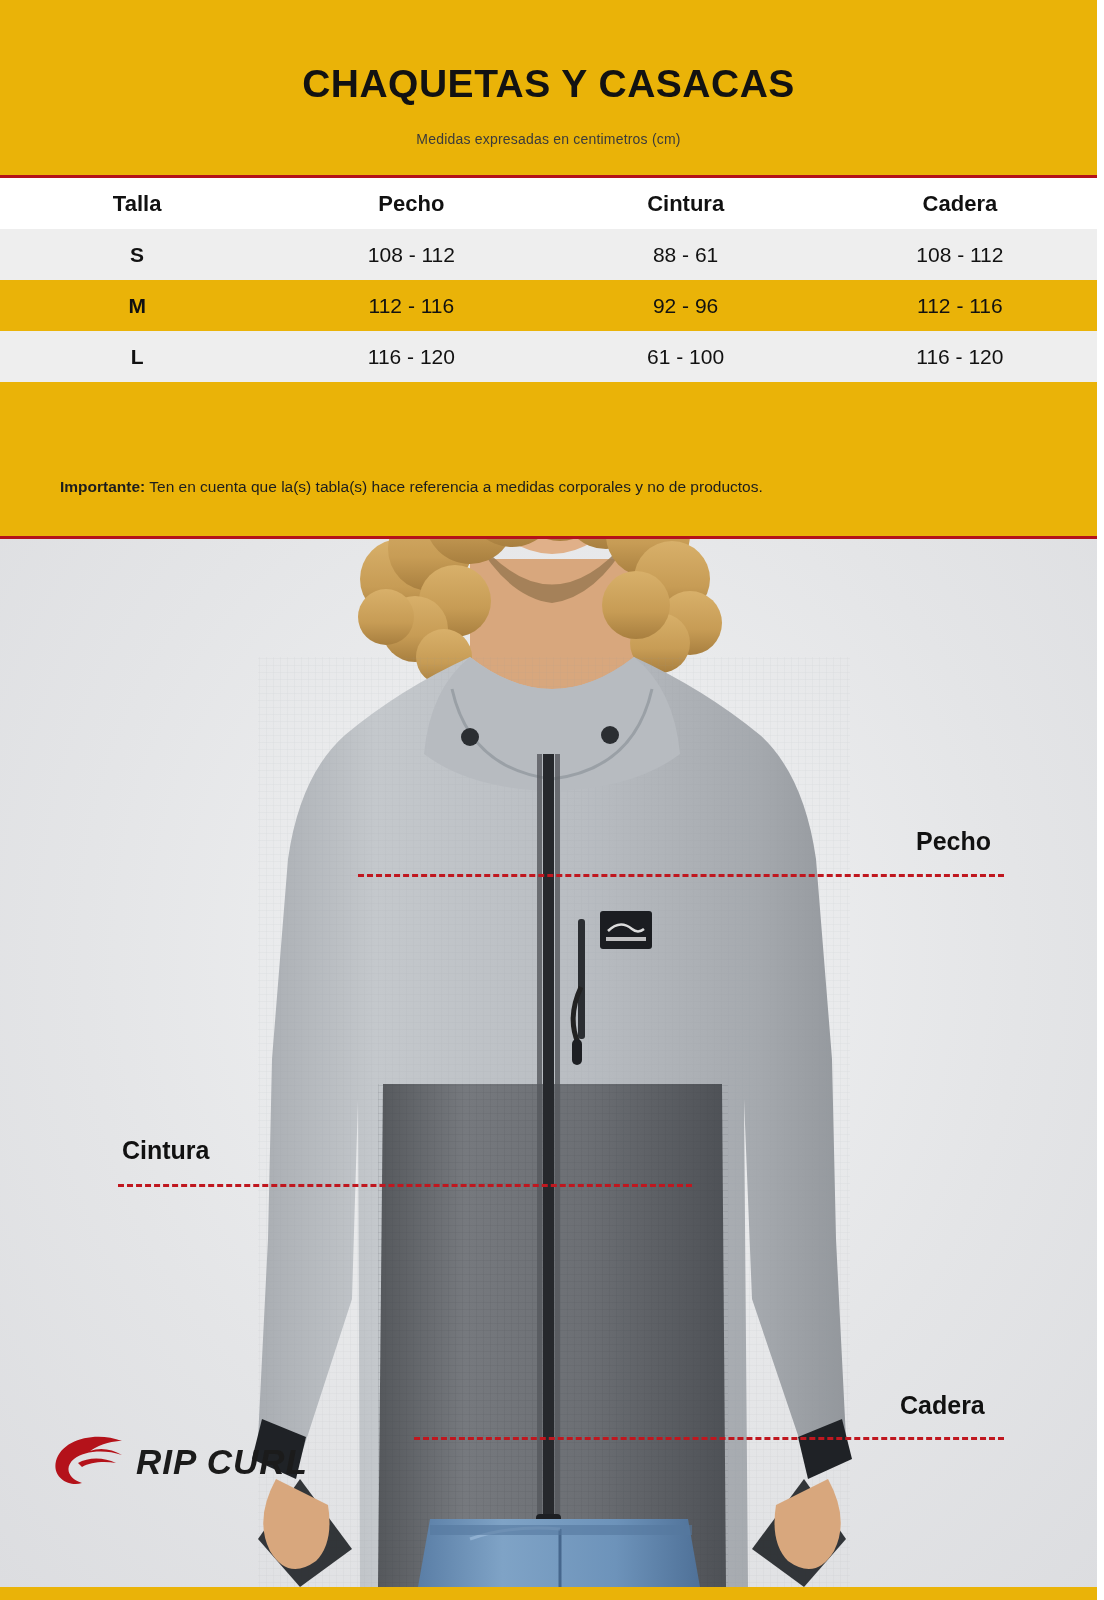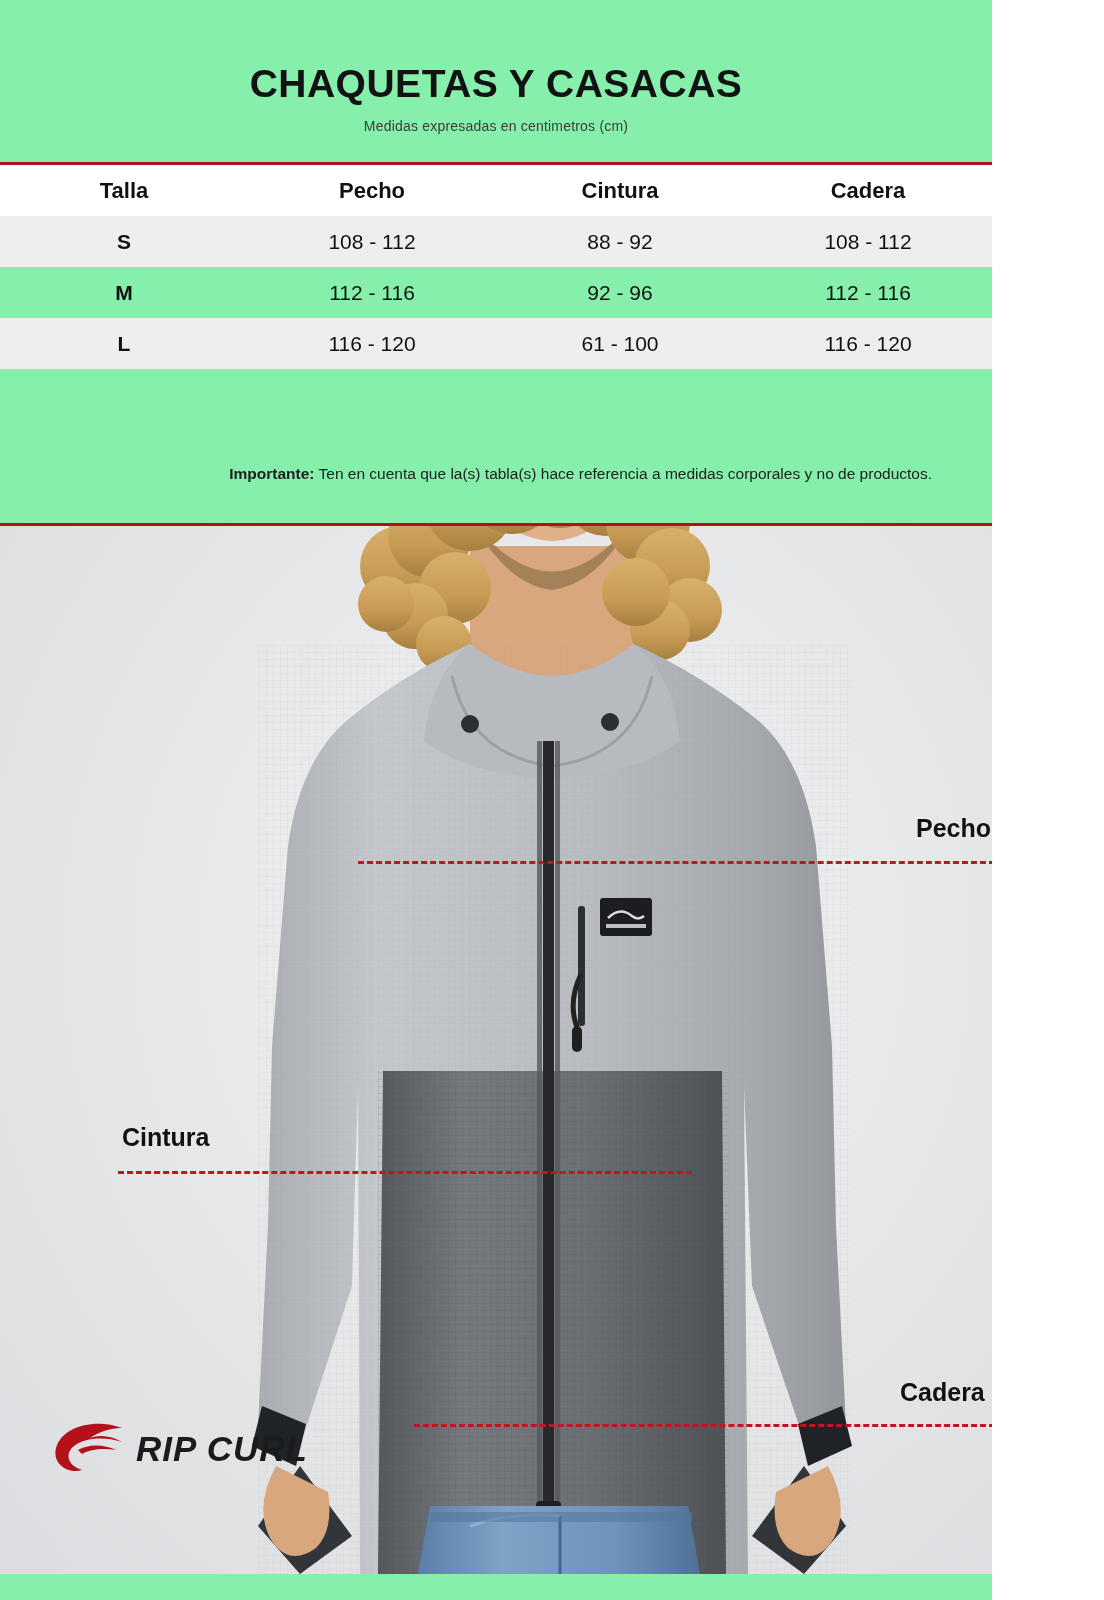--- a/index.html
+++ b/index.html
@@ -3,40 +3,40 @@
 <meta charset="utf-8">
 <style>
   * { box-sizing: border-box; }
   html, body {
     margin: 0; padding: 0;
     background: #ffffff;
     font-family: "Liberation Sans", sans-serif;
   }
   .page {
     position: relative;
-    width: 992px;
+    width: 1097px;
     height: 1600px;
-    background: #86efac;
+    background: #eab308;
     overflow: hidden;
   }
 
   
   .header {
     padding-top: 62px;
     text-align: center;
   }
   .title {
     font-size: 39px;
     font-weight: bold;
     letter-spacing: 0.5px;
     color: #121212;
     margin: 0;
   }
   .subtitle {
-    margin-top: 12px;
+    margin-top: 25px;
     font-size: 14px;
     color: #3b3b3b;
     letter-spacing: 0.2px;
   }
 
   
   .table-wrap {
     margin-top: 28px;
     border-top: 3px solid #b4121a;
     border-bottom: 0;
@@ -58,21 +58,21 @@
   table.size-table th {
     font-weight: bold;
     font-size: 22px;
   }
   table.size-table thead tr { background: #ffffff; }
   table.size-table tbody tr.alt { background: #eeeeee; }
   table.size-table tbody tr td:first-child { font-weight: bold; }
 
   .note {
     margin-top: 96px;
-    text-align: right;
+    text-align: left;
     font-size: 15.5px;
     color: #1d1d1d;
     padding: 0 60px;
   }
   .note b { font-weight: bold; }
 
   .divider {
     margin-top: 40px;
     border-top: 3px solid #b4121a;
   }
@@ -144,21 +144,21 @@
           <th>Talla</th>
           <th>Pecho</th>
           <th>Cintura</th>
           <th>Cadera</th>
         </tr>
       </thead>
       <tbody>
         <tr class="alt">
           <td>S</td>
           <td>108 - 112</td>
-          <td>88 - 92</td>
+          <td>88 - 61</td>
           <td>108 - 112</td>
         </tr>
         <tr>
           <td>M</td>
           <td>112 - 116</td>
           <td>92 - 96</td>
           <td>112 - 116</td>
         </tr>
         <tr class="alt">
           <td>L</td>

